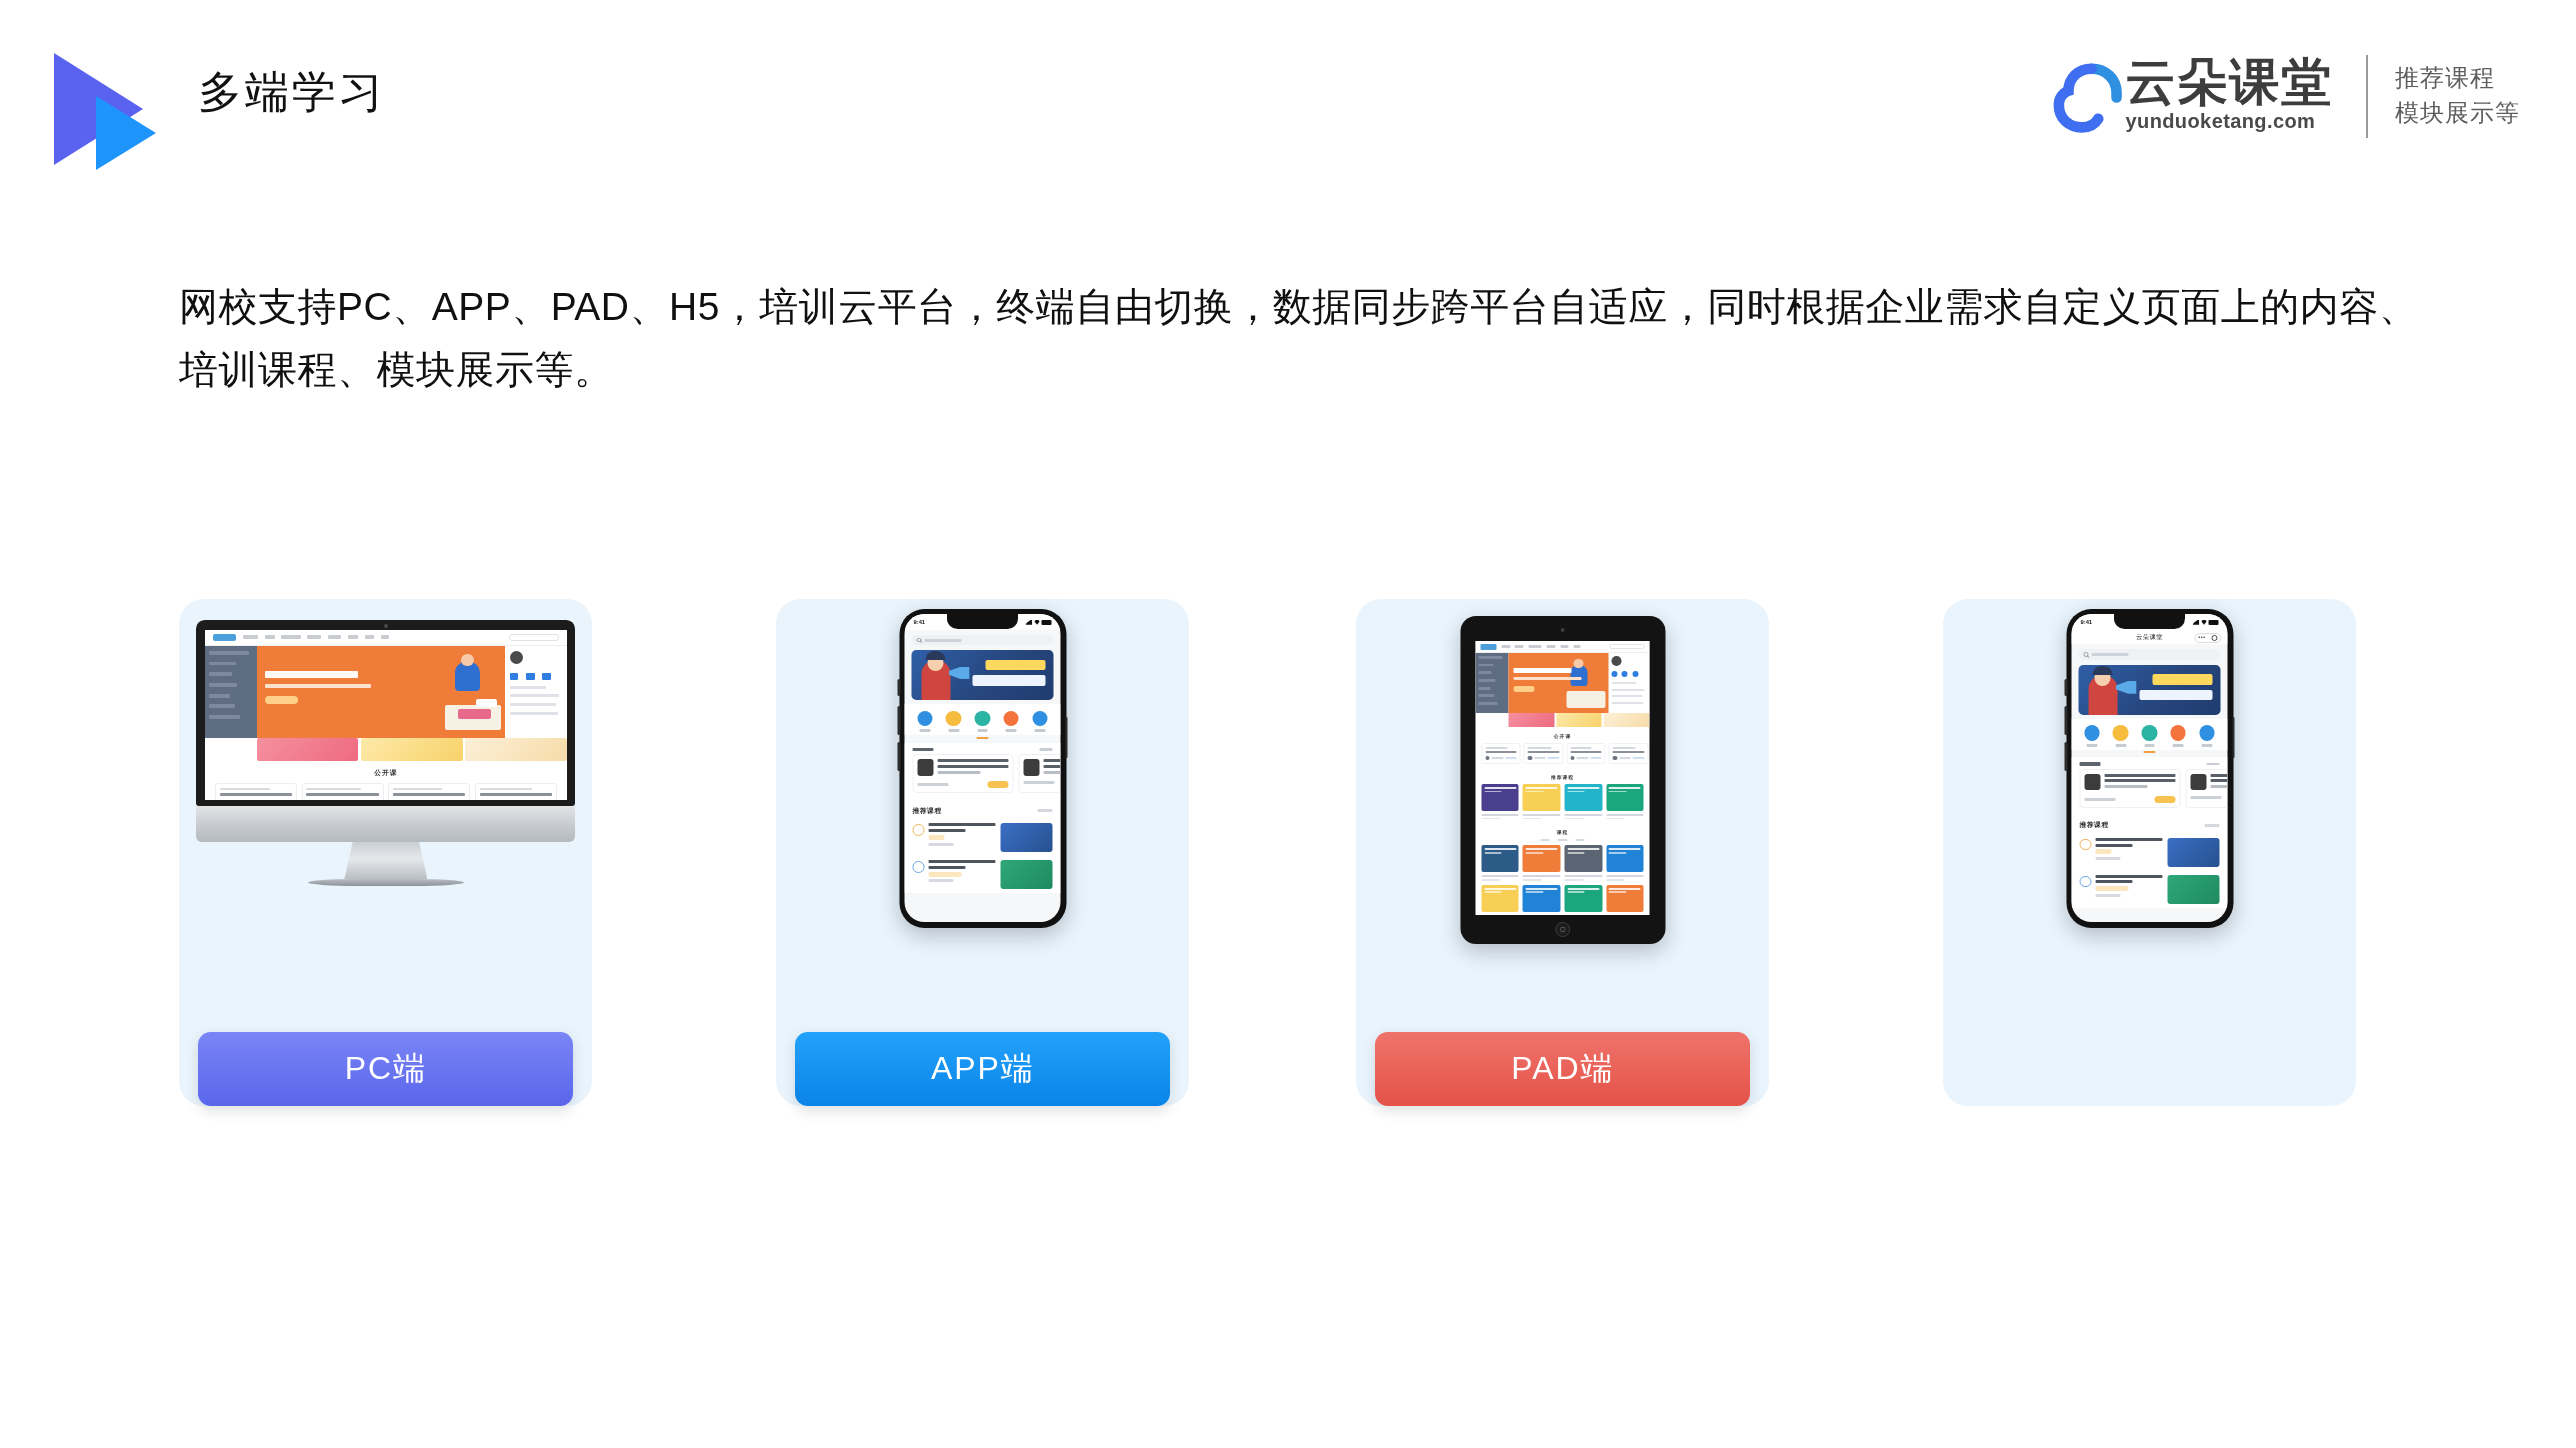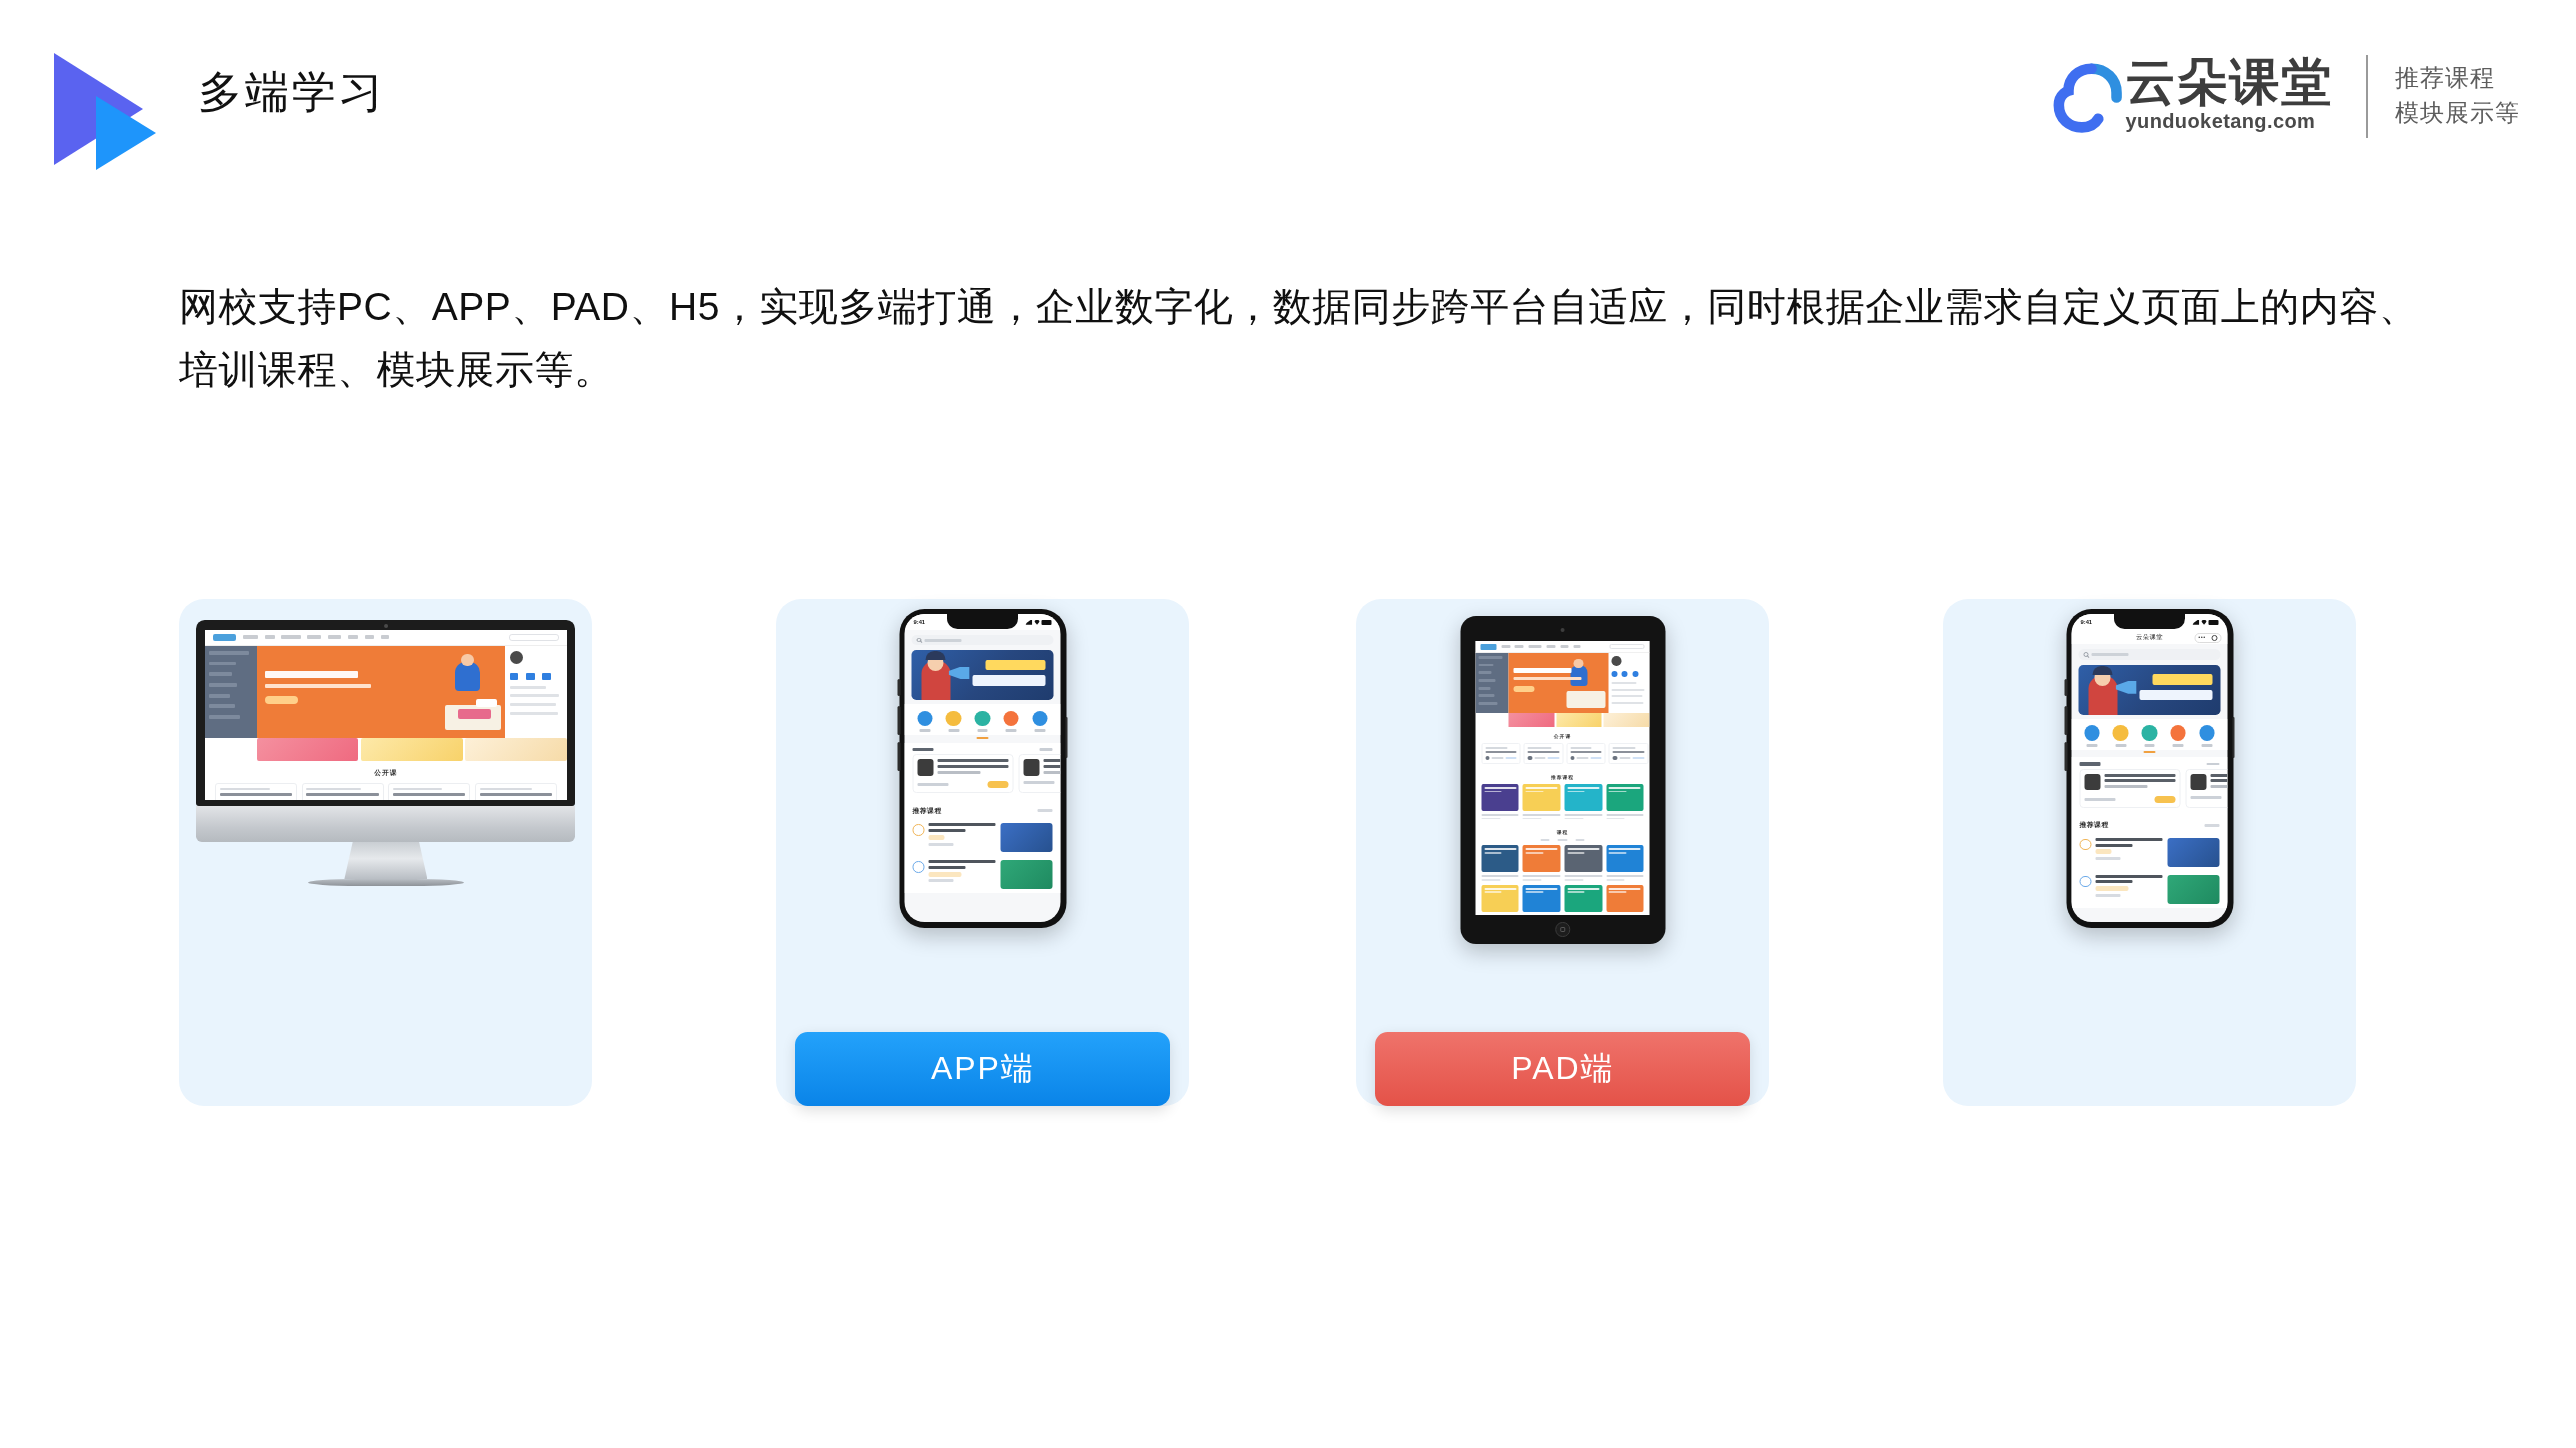--- a/index.html
+++ b/index.html
@@ -316,21 +316,21 @@
       <div class="logo-url">yunduoketang.com</div>
     </div>
     <div class="logo-divider"></div>
     <div class="logo-tagline">
       <div>推荐课程</div>
       <div>模块展示等</div>
     </div>
   </div>
 </div>
 
-<div class="description">网校支持PC、APP、PAD、H5，实现多端打通，企业数字化，数据同步跨平台自适应，同时根据企业需求自定义页面上的内容、培训课程、模块展示等。</div>
+<div class="description">网校支持PC、APP、PAD、H5，培训云平台，终端自由切换，数据同步跨平台自适应，同时根据企业需求自定义页面上的内容、培训课程、模块展示等。</div>
 
 <div class="cards">
 
   <div class="card">
     <div class="device-area">
       <div class="imac">
         <div class="imac-bezel">
           <div class="imac-cam"></div>
           <div class="imac-screen">
             <div class="site-nav">
@@ -414,20 +414,21 @@
                   </div>
               </div>
             </div>
           </div>
         </div>
         <div class="imac-chin"></div>
         <div class="imac-neck"></div>
         <div class="imac-base"></div>
       </div>
     </div>
+    <button class="cta-btn cta-pc">PC端</button>
   </div>
 
   <div class="card">
     <div class="device-area">
       <div class="phone">
         <div class="phone-btn-l1"></div>
         <div class="phone-btn-l2"></div>
         <div class="phone-btn-l3"></div>
         <div class="phone-btn-r"></div>
         <div class="phone-screen">

